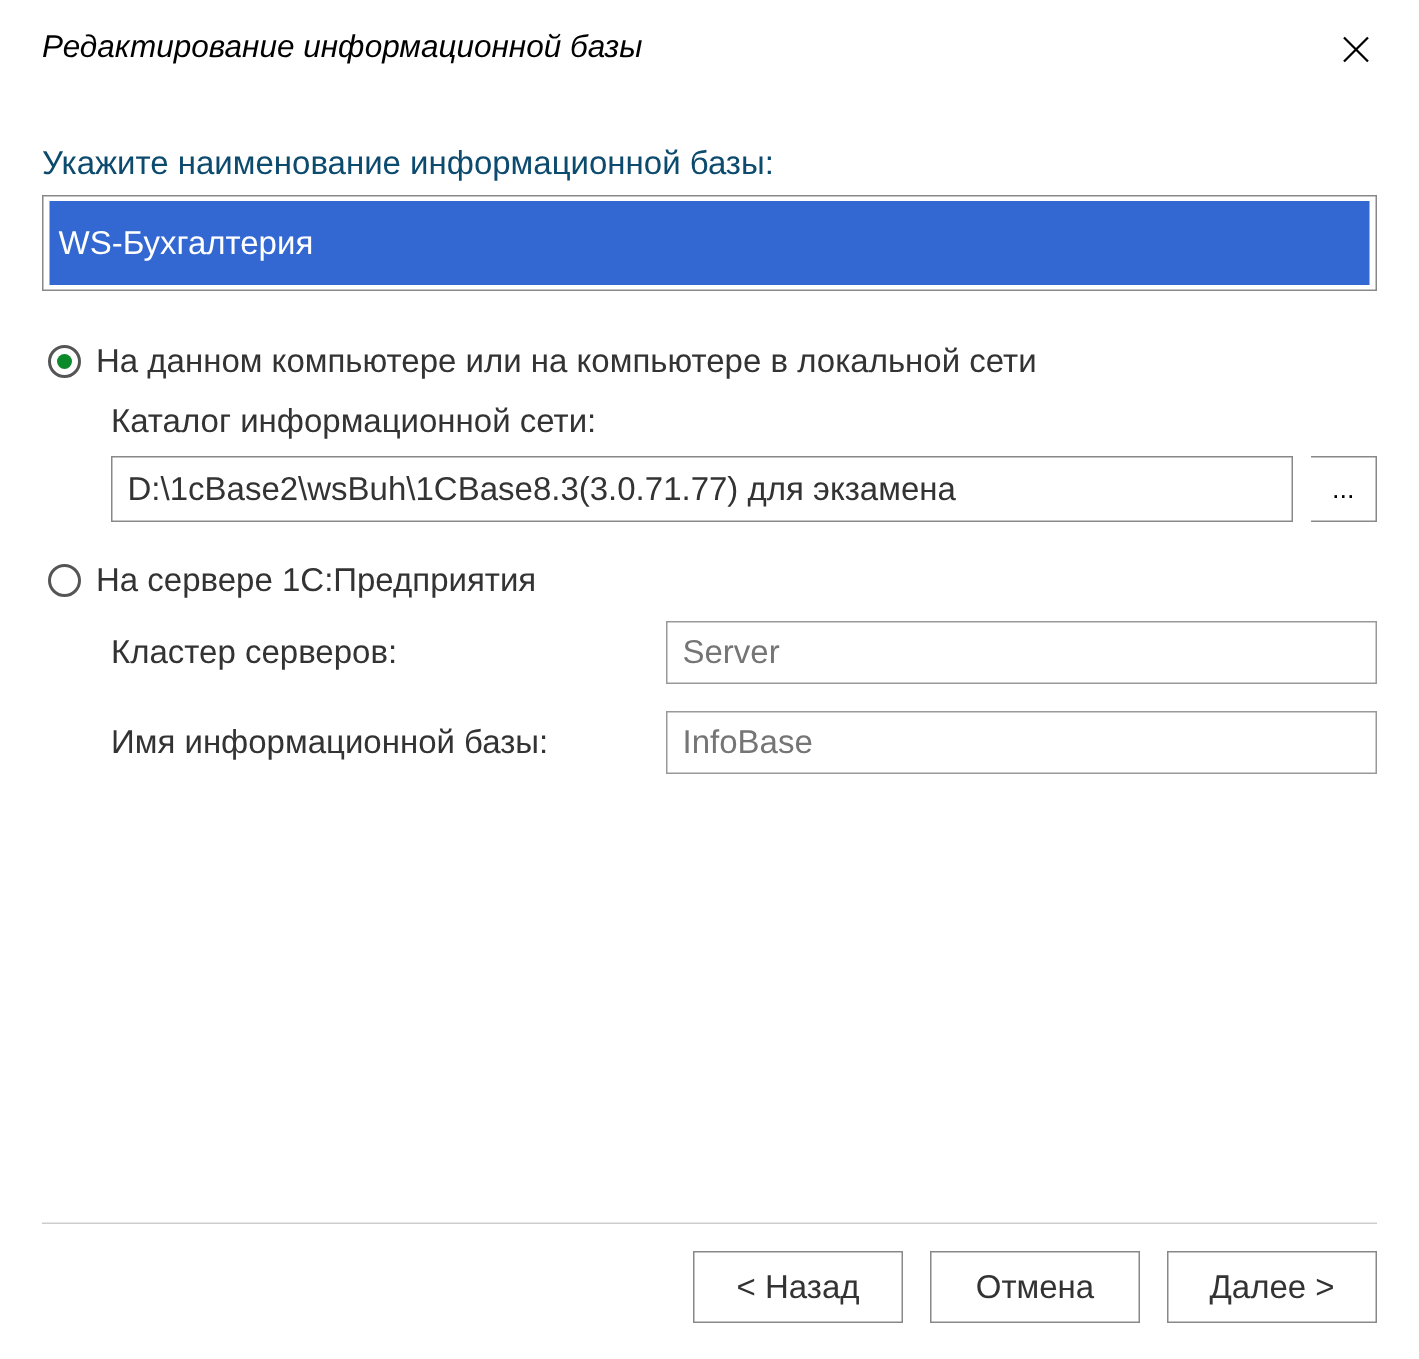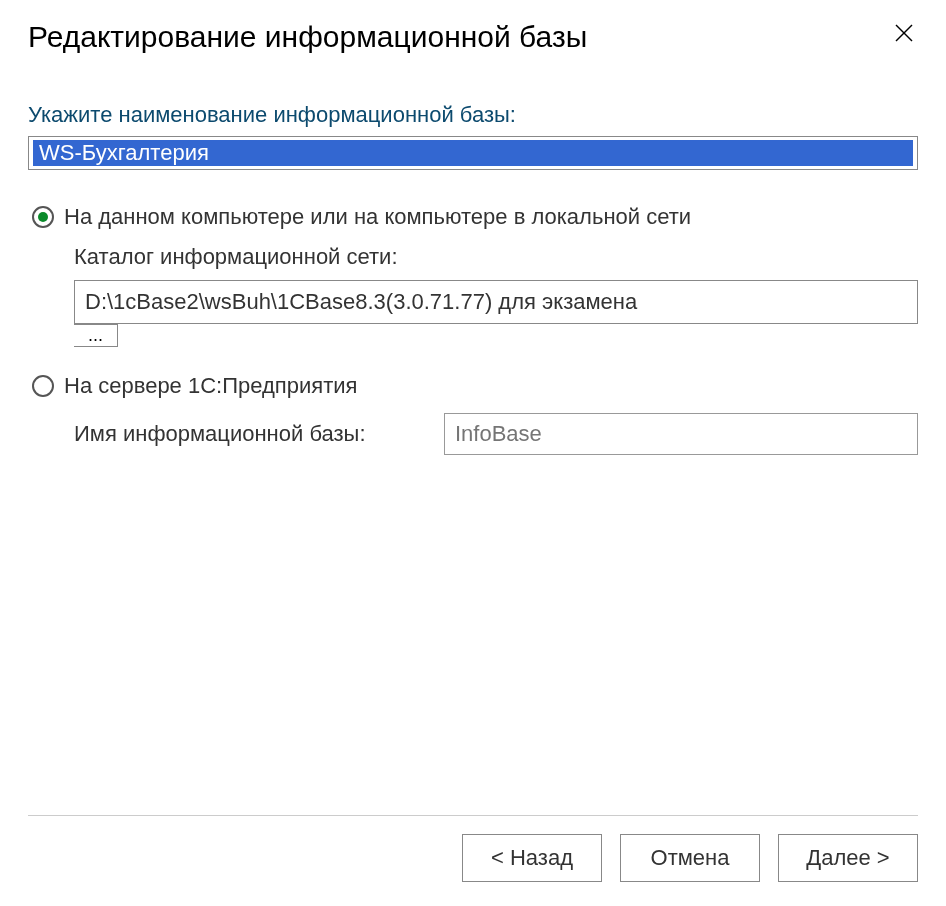--- a/index.html
+++ b/index.html
@@ -21,23 +21,24 @@
       flex-direction: column;
       padding: 20px 28px 24px 28px;
     }
     .header {
       display: flex;
       justify-content: space-between;
       align-items: flex-start;
       margin-bottom: 48px;
     }
     .title {
-      font-size: 30px;
+      font-size: 21px;
       font-weight: 400;
       color: #000;
+      font-style: italic;
     }
     .close-btn {
       font-size: 28px;
       font-weight: 300;
       cursor: pointer;
       color: #000;
       padding: 0 4px;
       line-height: 1;
     }
     .label {
@@ -49,21 +50,21 @@
     .name-input-wrap {
       border: 1px solid #888;
       padding: 3px 4px;
       margin-bottom: 34px;
     }
     .name-input {
       width: 100%;
       border: none;
       outline: none;
       font-size: 22px;
-      padding: 0 6px;
+      padding: 15px 6px;
       background: #3367d1;
       color: #fff;
     }
     .name-input::selection {
       background: #3367d1;
       color: #fff;
     }
     .section-label {
       font-size: 22px;
       color: #333;
@@ -104,22 +105,21 @@
       margin-left: 42px;
       margin-bottom: 26px;
     }
     .sub-label {
       font-size: 22px;
       color: #333;
       margin-bottom: 10px;
     }
     .path-row {
       display: flex;
-      gap: 0;
-      flex-direction: column;
+      gap: 12px;
     }
     .path-input {
       flex: 1;
       border: 1px solid #888;
       padding: 8px 10px;
       font-size: 22px;
       color: #333;
       outline: none;
     }
     .browse-btn {
@@ -208,20 +208,24 @@
       </div>
     </div>
 
     <div class="radio-row">
       <div class="radio"></div>
       <div class="radio-label">На сервере 1С:Предприятия</div>
     </div>
 
     <div class="indented">
       <div class="form-row">
+        <div class="form-row-label">Кластер серверов:</div>
+        <input class="form-row-input" placeholder="Server" style="">
+      </div>
+      <div class="form-row">
         <div class="form-row-label">Имя информационной базы:</div>
         <input class="form-row-input" placeholder="InfoBase" style="">
       </div>
     </div>
 
   </div>
 
   <div class="spacer"></div>
 
   <div class="footer">

